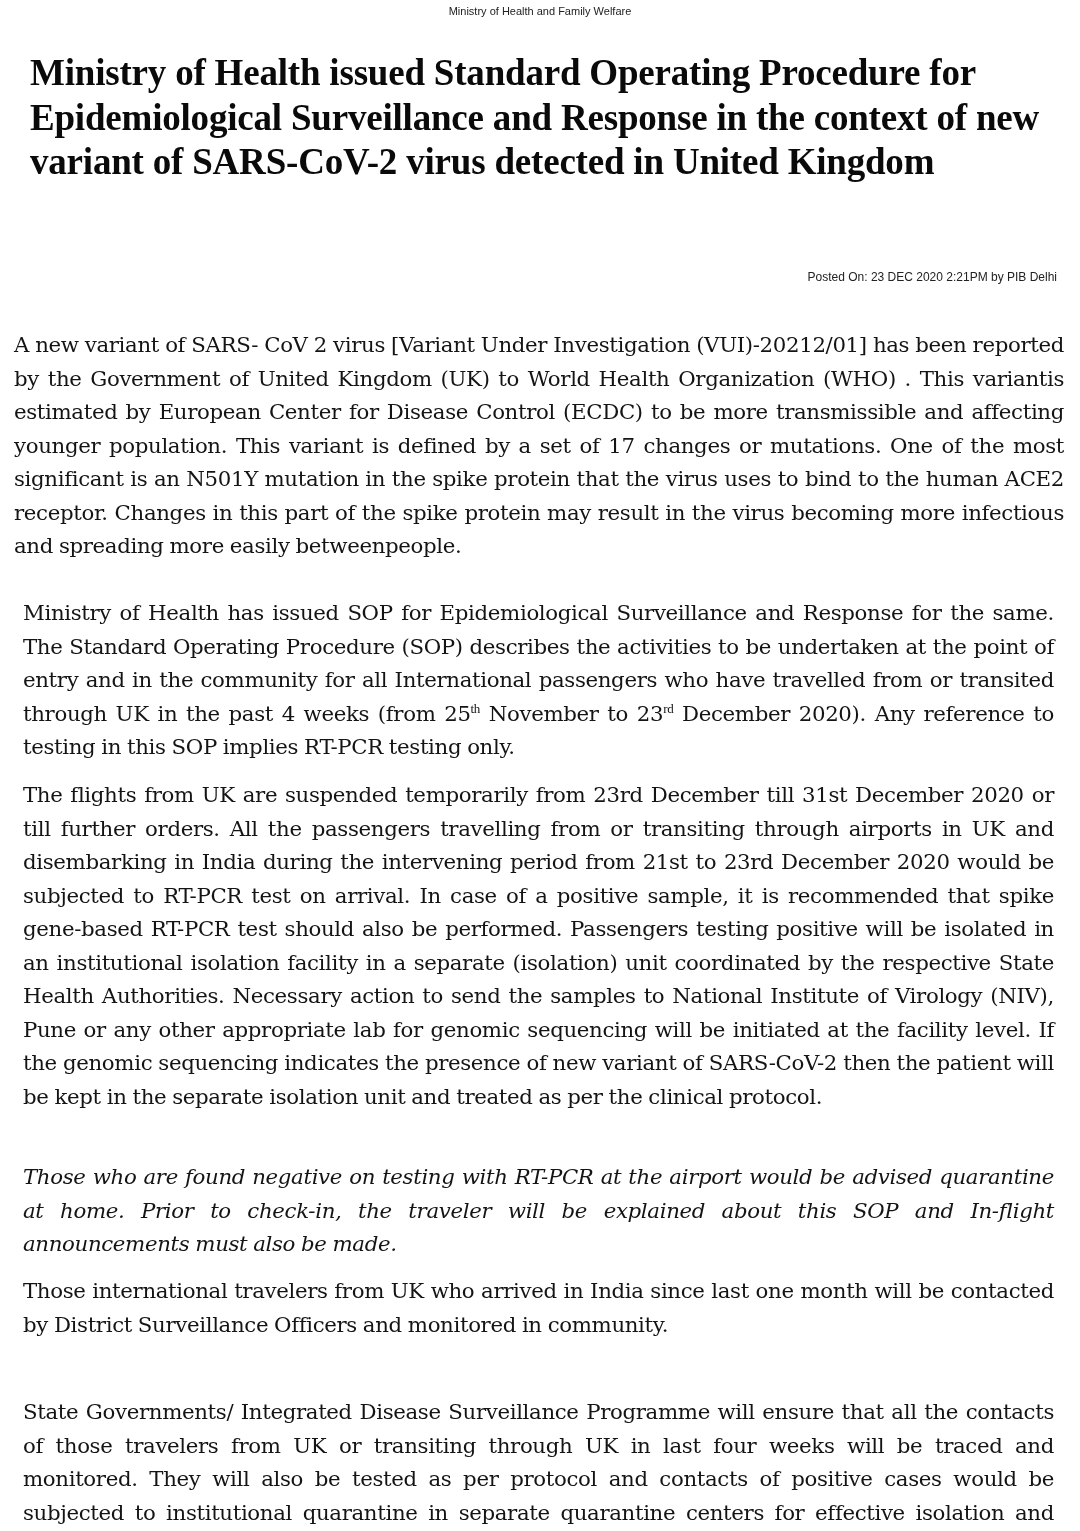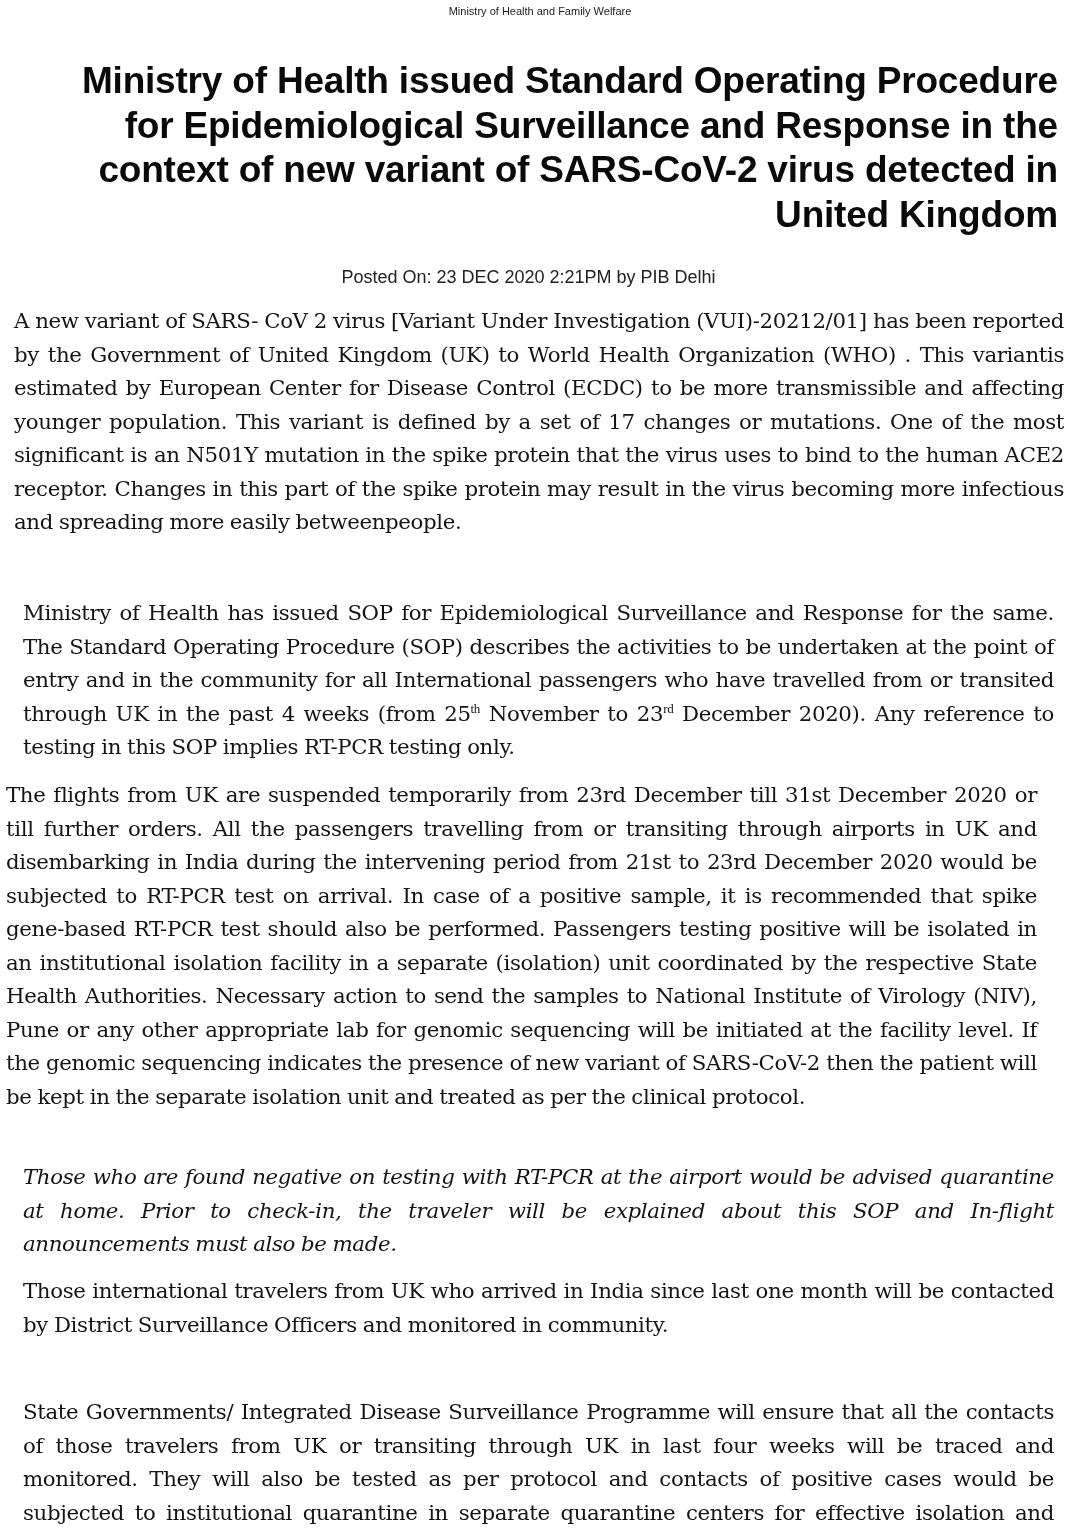--- a/index.html
+++ b/index.html
@@ -23,54 +23,54 @@
       font-family: "Liberation Sans", sans-serif;
       font-size: 11px;
       line-height: 18px;
       color: #222222;
     }
     .title {
       position: absolute;
       top: 51px;
       left: 30px;
       width: 1020px;
-      margin: 8px;
-      text-align: right;
-      font-family: Liberation Sans, sans-serif;
+      margin: 0;
+      text-align: left;
+      font-family: Liberation Serif, serif;
       font-weight: bold;
       font-size: 37px;
       line-height: 44.5px;
       color: #0a0a0a;
       letter-spacing: -0.2px;
     }
     .posted {
       position: absolute;
       top: 268px;
       left: 0;
       width: 1057px;
-      text-align: center;
+      text-align: right;
       font-family: "Liberation Sans", sans-serif;
-      font-size: 18px;
+      font-size: 12px;
       line-height: 18px;
       color: #222222;
     }
     .para {
       position: absolute;
       margin: 0;
       font-family: "DejaVu Serif", serif;
       font-size: 21.3px;
       line-height: 33.5px;
       text-align: justify;
       color: #141414;
       letter-spacing: -0.35px;
       word-spacing: -0.5px;
     }
-    .p1 { top: 304px; left: 14px; width: 1050px; }
+    .p1 { top: 328px; left: 14px; width: 1050px; }
     .p2 { top: 596px; left: 23px; width: 1031px; }
-    .p3 { top: 778px; left: 6px; width: 1031px; }
+    .p3 { top: 778px; left: 23px; width: 1031px; }
     .p4 { top: 1160px; left: 23px; width: 1031px; font-style: italic; }
     .p5 { top: 1274px; left: 23px; width: 1031px; }
     .p6 { top: 1395px; left: 23px; width: 1031px; }
     sup {
       font-size: 13px;
       line-height: 0;
       vertical-align: 8px;
       font-family: Liberation Serif, serif;
     }
   </style>

